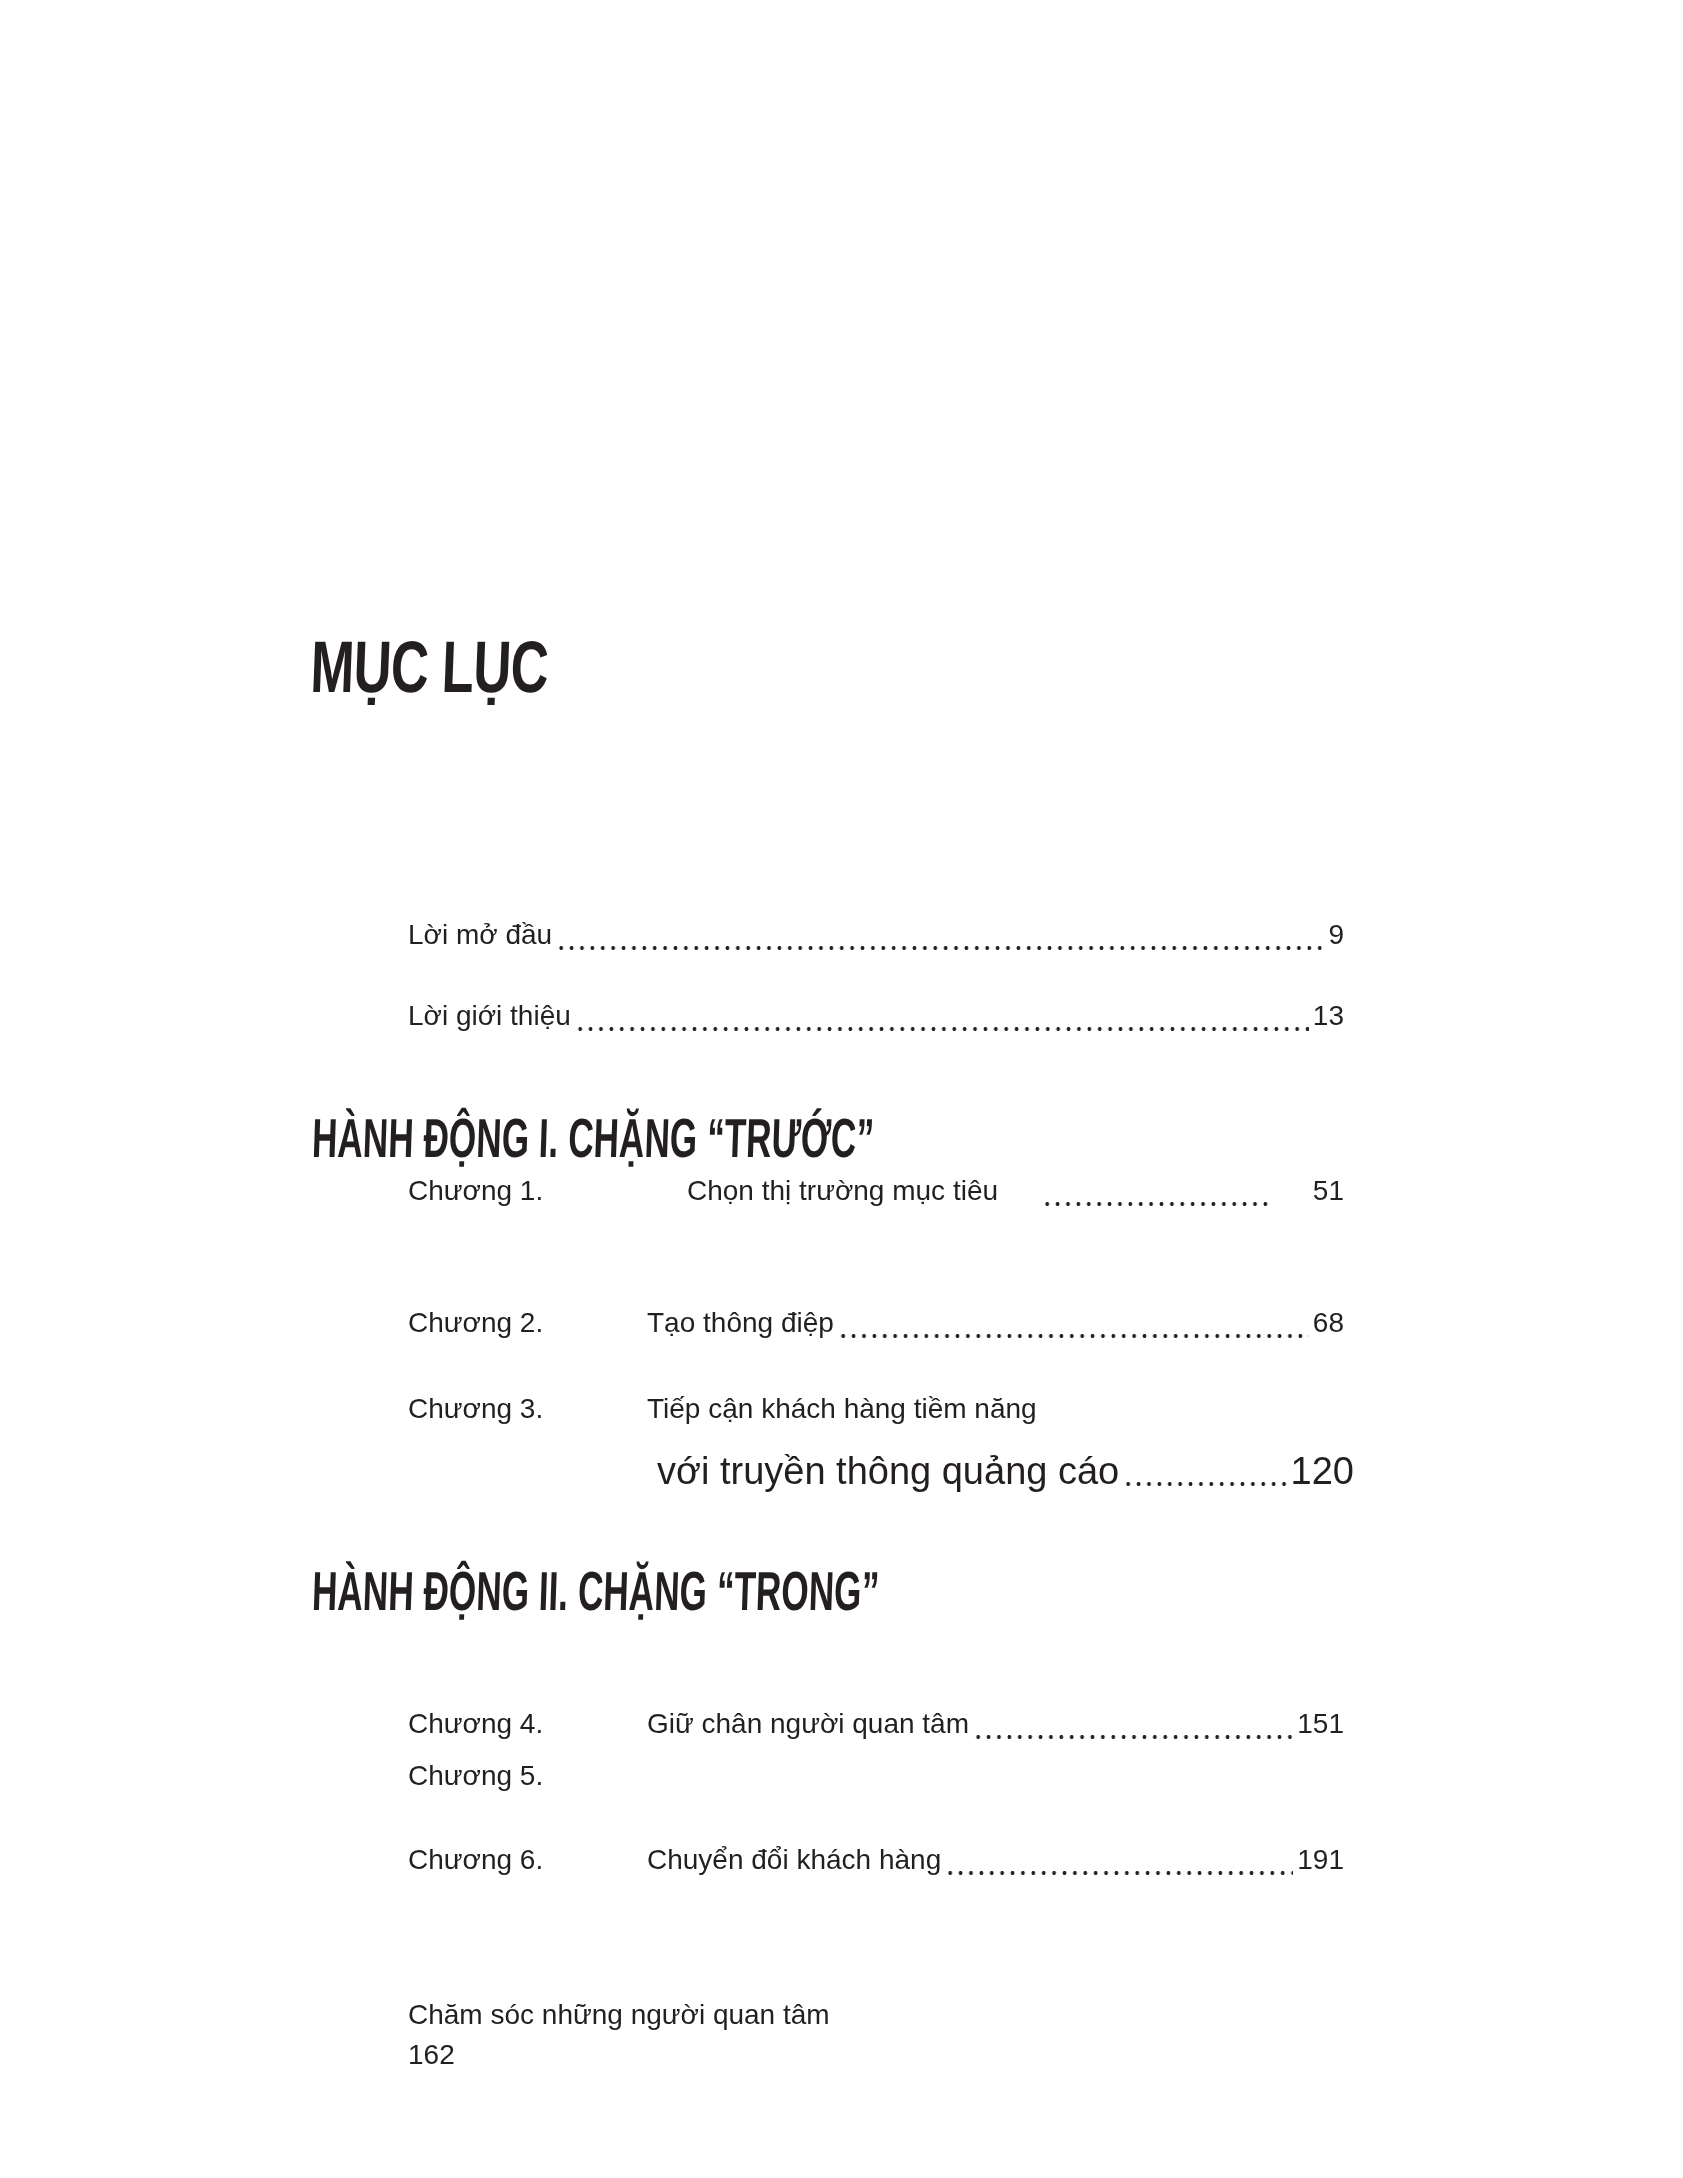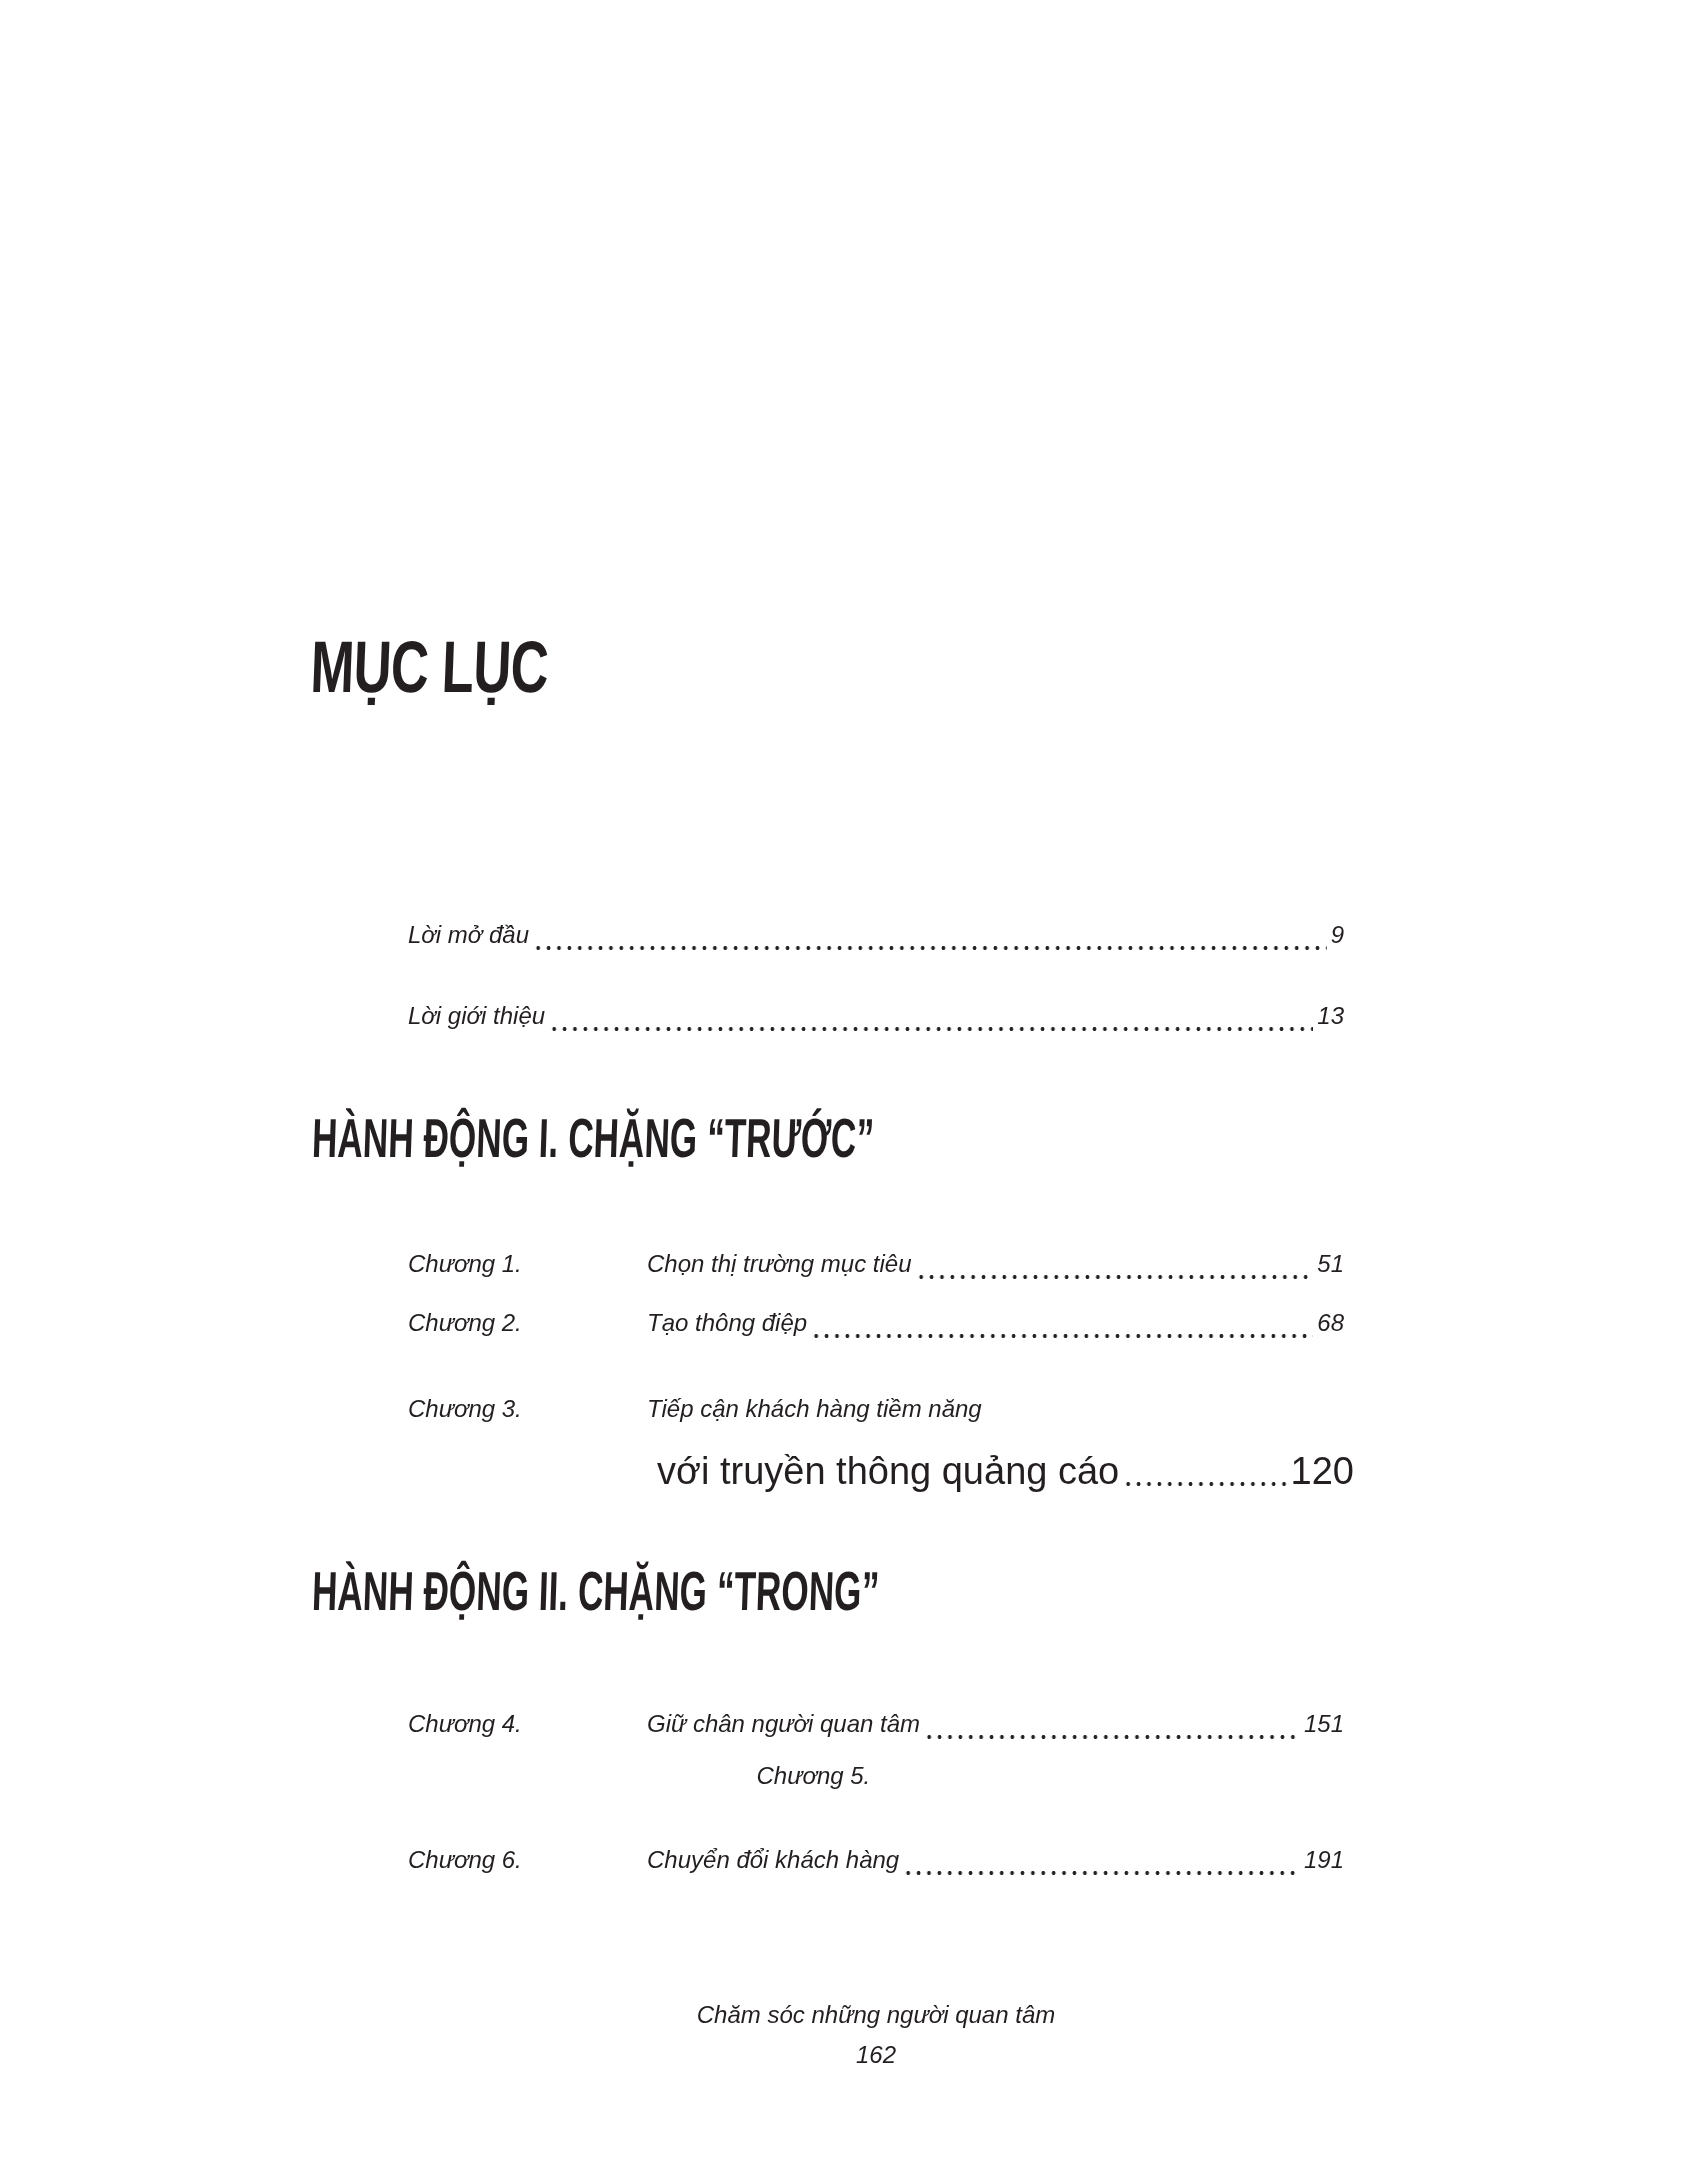--- a/index.html
+++ b/index.html
@@ -18,23 +18,23 @@
     font-family: "Liberation Sans", sans-serif; font-weight: bold;
     font-size: 55px; line-height: 55px; white-space: nowrap;
     transform-origin: left top; transform: scaleX(0.64) skewX(-3deg);
     letter-spacing: 0px;
   }
   .sec1 { top: 1111px; }
   .sec2 { top: 1564px; }
 
   .row {
     position: absolute; height: 40px;
-    display: flex; align-items: center;
+    display: flex; align-items: flex-start;
     font-family: "Liberation Sans", sans-serif;
-    font-size: 24px; line-height: 40px; white-space: nowrap; font-style: italic;
+    font-size: 28px; line-height: 40px; white-space: nowrap;
   }
   .row.front { left: 408px; width: 936px; }
   .row.chap { left: 408px; width: 936px; }
   .chap-label { width: 239px; flex: 0 0 239px; }
   .entry-title { flex: 0 0 auto; }
   .leader {
     flex: 1 1 auto; height: 40px; margin: 0 4px;
     background-image: radial-gradient(circle, #231f20 1.7px, transparent 2.1px);
     background-size: 10.4px 6px;
     background-repeat: repeat-x;
@@ -56,21 +56,21 @@
     <span class="page-num">9</span>
   </div>
   <div class="row front" style="top:996px;">
     <span class="entry-title">Lời giới thiệu</span>
     <span class="leader"></span>
     <span class="page-num">13</span>
   </div>
 
   <div class="section sec1">HÀNH ĐỘNG I. CHẶNG “TRƯỚC”</div>
 
-  <div class="row chap" style="top:1244px;">
+  <div class="row chap" style="top:1171px;gap:40px;">
     <span class="chap-label">Chương 1.</span>
     <span class="entry-title">Chọn thị trường mục tiêu</span>
     <span class="leader"></span>
     <span class="page-num">51</span>
   </div>
   <div class="row chap" style="top:1303px;">
     <span class="chap-label">Chương 2.</span>
     <span class="entry-title">Tạo thông điệp</span>
     <span class="leader"></span>
     <span class="page-num">68</span>

